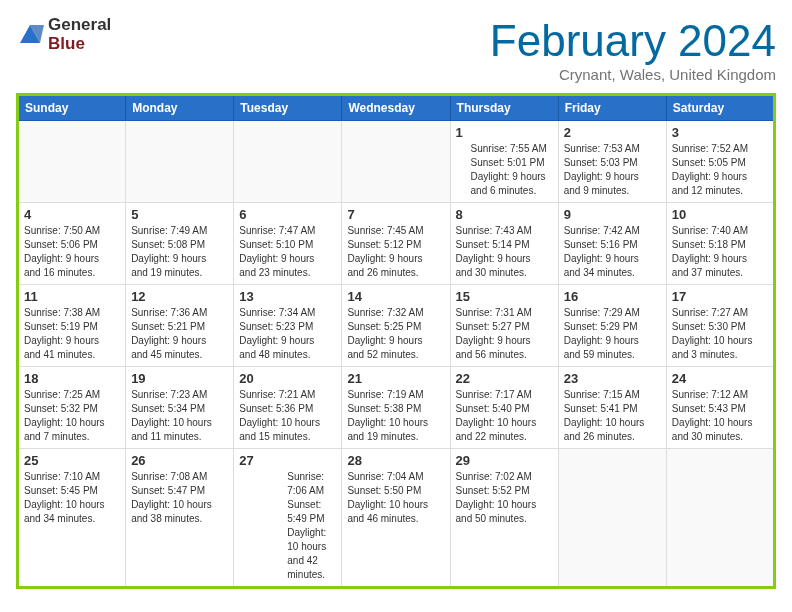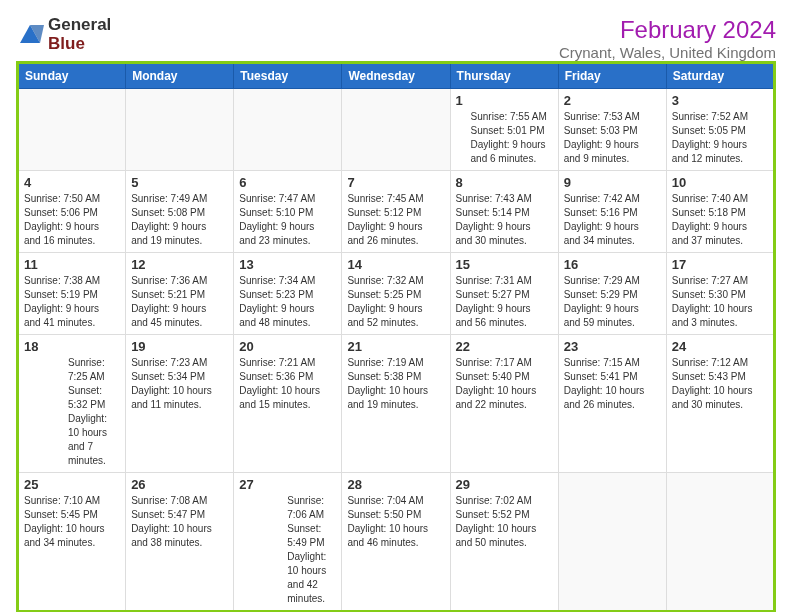--- a/index.html
+++ b/index.html
@@ -7,20 +7,21 @@
       font-family: Arial, sans-serif;
       background: #fff;
       width: 792px;
       min-height: 612px;
       padding: 16px;
     }
     .header {
       display: flex;
       justify-content: space-between;
       align-items: flex-start;
+      margin-bottom: 10px;
     }
     .logo {
       display: flex;
       align-items: center;
       gap: 4px;
     }
     .logo-text {
       display: flex;
       flex-direction: column;
       line-height: 1.1;
@@ -36,23 +37,23 @@
       color: #7f1d1d;
     }
     .logo-icon {
       width: 28px;
       height: 28px;
     }
     .title-block {
       text-align: right;
     }
     .month-title {
-      font-size: 24px;
+      font-size: 44px;
       font-weight: normal;
-      color: #a21caf;
+      color: #0369a1;
     }
     .location {
       font-size: 15px;
       color: #737373;
     }
     .calendar {
       width: 100%;
       border-collapse: collapse;
       border: 3px solid #84cc16;
     }
@@ -252,21 +253,21 @@
           <span class="day-num">17</span>
           <div class="day-info" style="white-space: pre-line;">Sunrise: 7:27 AM
 Sunset: 5:30 PM
 Daylight: 10 hours
 and 3 minutes.</div>
         </td>
       </tr>
       <tr class="week-row">
         <td>
           <span class="day-num">18</span>
-          <div class="day-info" style="white-space: pre-line; margin-left: 44px;">Sunrise: 7:25 AM
+          <div class="day-info" style="white-space: pre-line;">Sunrise: 7:25 AM
 Sunset: 5:32 PM
 Daylight: 10 hours
 and 7 minutes.</div>
         </td>
         <td>
           <span class="day-num">19</span>
           <div class="day-info" style="white-space: pre-line;">Sunrise: 7:23 AM
 Sunset: 5:34 PM
 Daylight: 10 hours
 and 11 minutes.</div>

